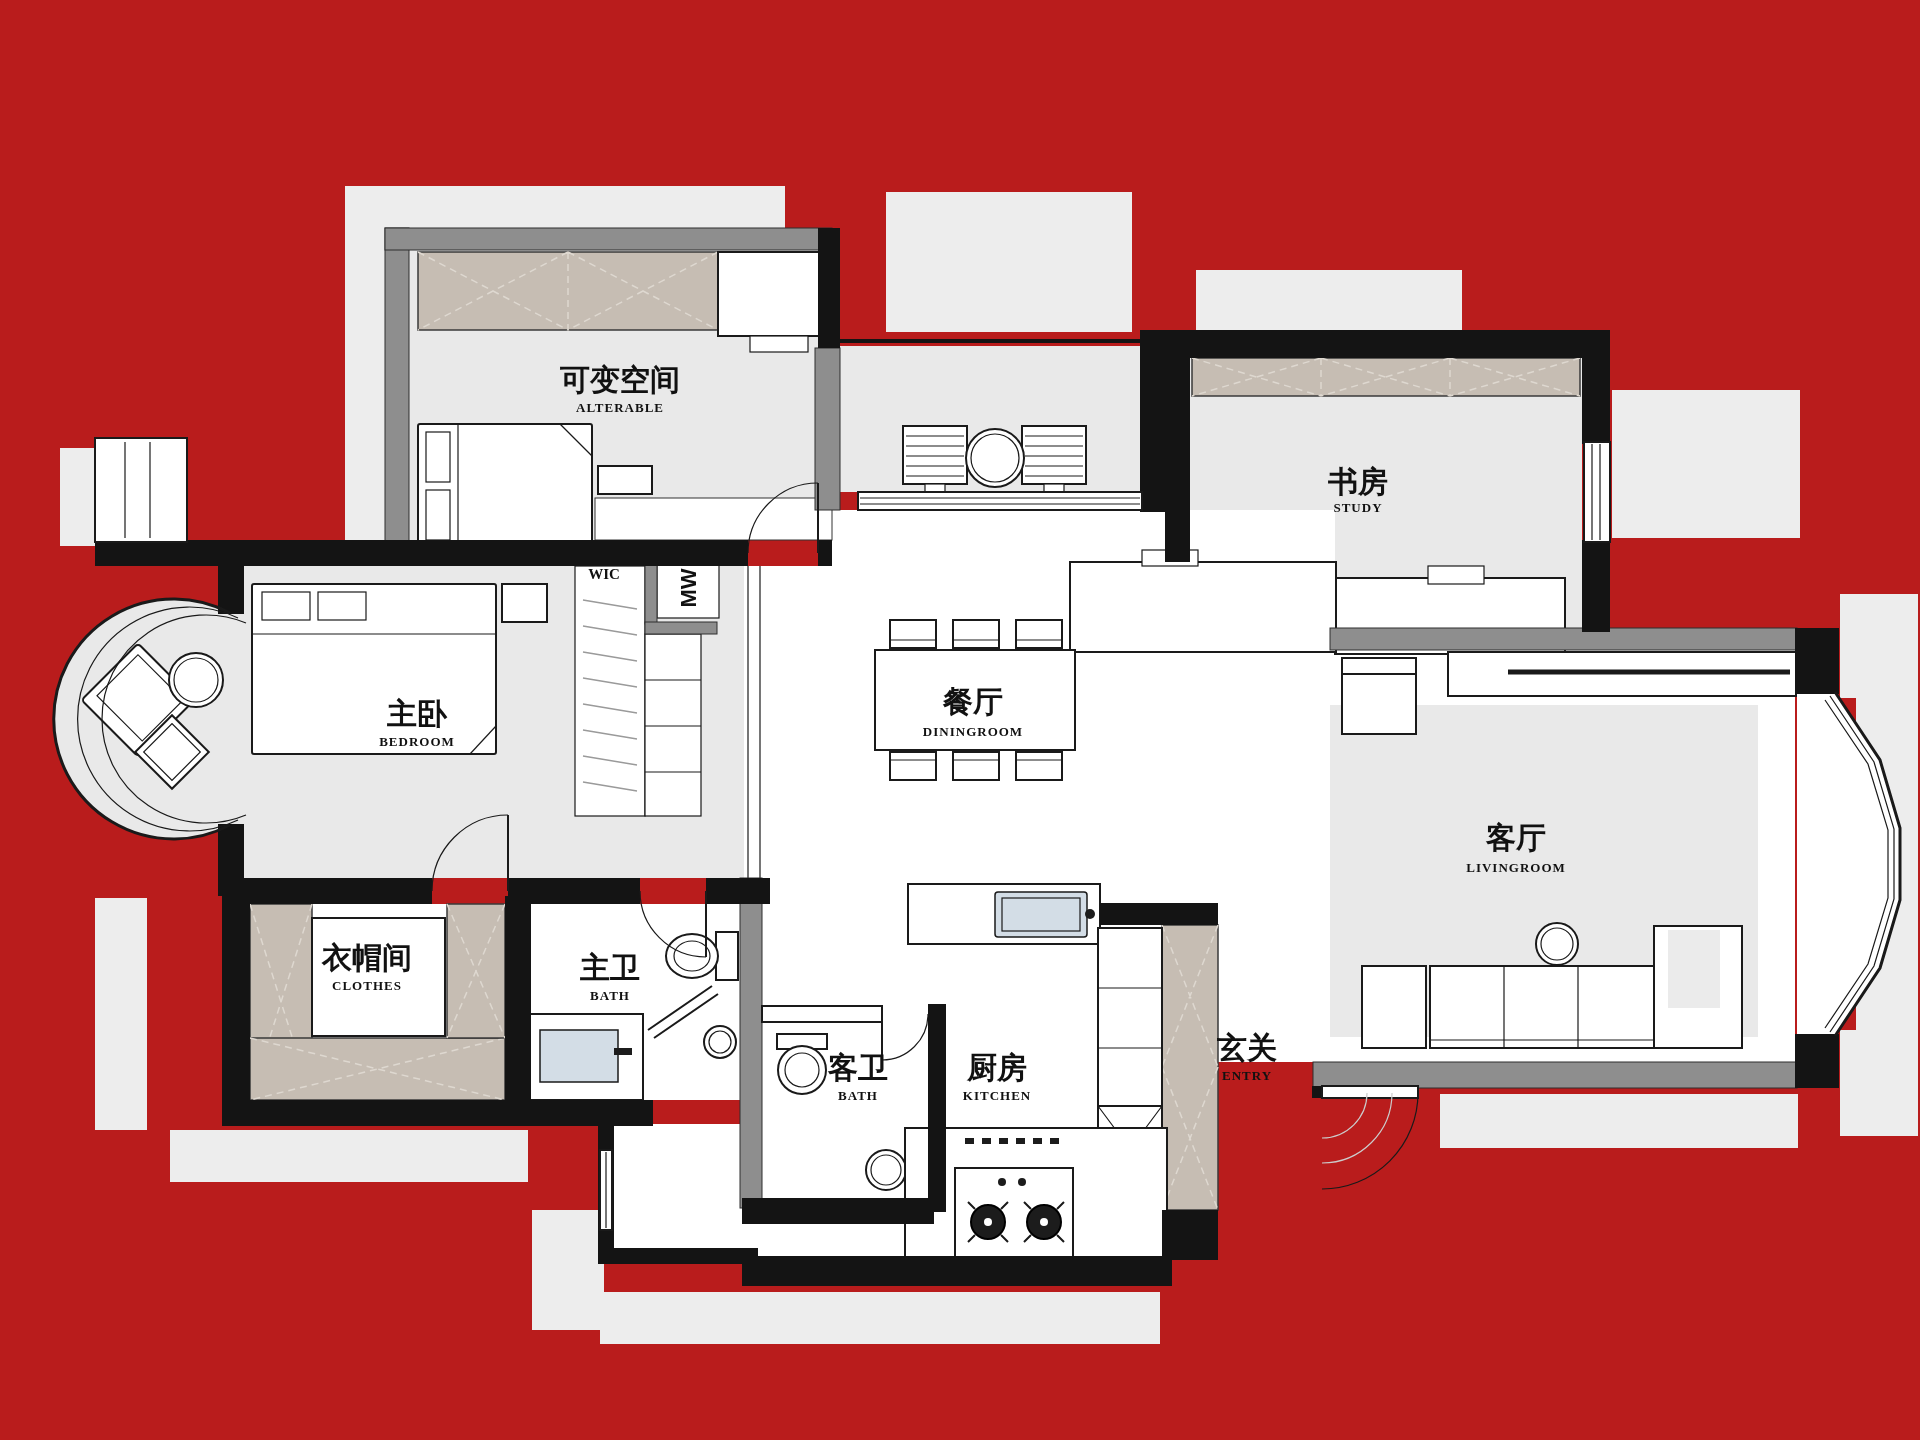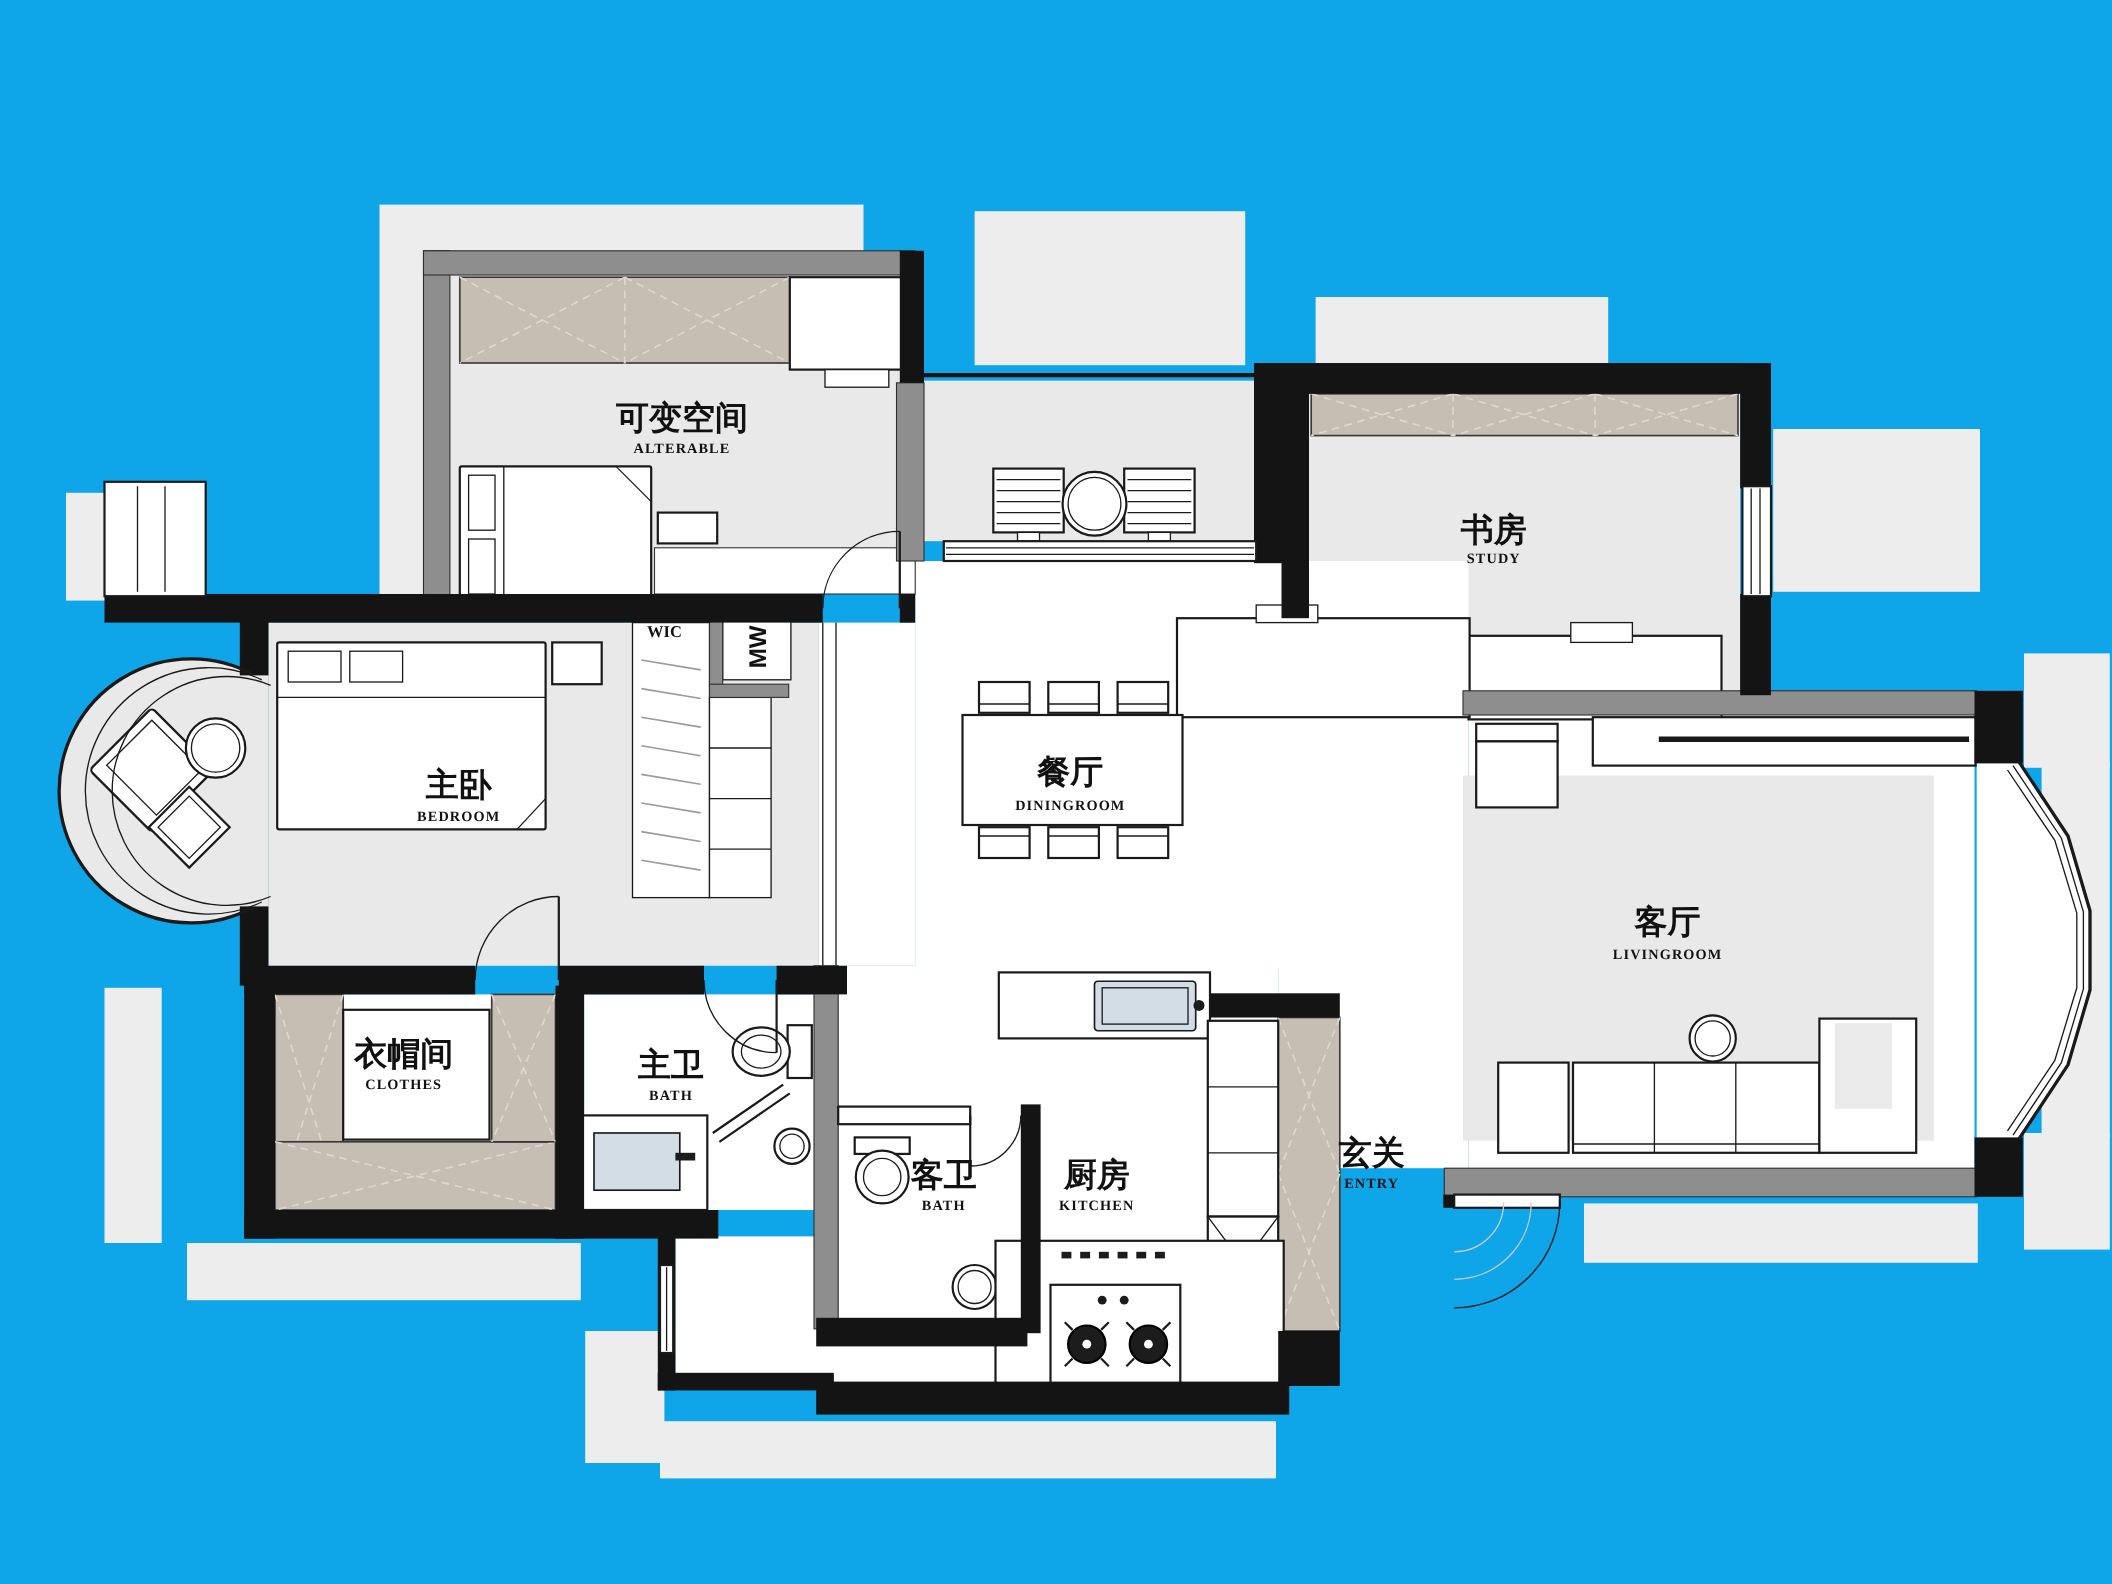--- a/index.html
+++ b/index.html
@@ -1,16 +1,16 @@
 <!DOCTYPE html>
 <html style="--wall: #141414; --wall_gray: #8e8e8e; --floor: #e9e9e9; --cabinet: #c6bdb3; --sink: #d3dde6; --shadow: #ededed;"><head>
 <meta charset="utf-8">
 <style>
   html,body{margin:0;padding:0;background:#fff;}
-  #stage{position:relative;width:1920px;height:1440px;background:#0ea5e9;overflow:hidden;}
+  #stage{position:relative;width:1920px;height:1440px;background:#b91c1c;overflow:hidden;}
   svg{display:block;}
   .shadow{fill:var(--shadow,#ededed);}
   .floor{fill:var(--floor,#e9e9e9);}
   .white{fill:#ffffff;}
   .wall{fill:var(--wall,#141414);}
   .wallg{fill:var(--wall_gray,#8e8e8e);stroke:#2e2e2e;stroke-width:1;}
   .tan{fill:var(--cabinet,#c6bdb3);stroke:#3a3a3a;stroke-width:1.5;}
   .tanx{stroke:#ded8d0;stroke-width:1.5;stroke-dasharray:7 5;fill:none;}
   .fur{fill:#ffffff;stroke:#1a1a1a;stroke-width:2;}
   .furl{fill:#ffffff;stroke:#1a1a1a;stroke-width:1.2;}

